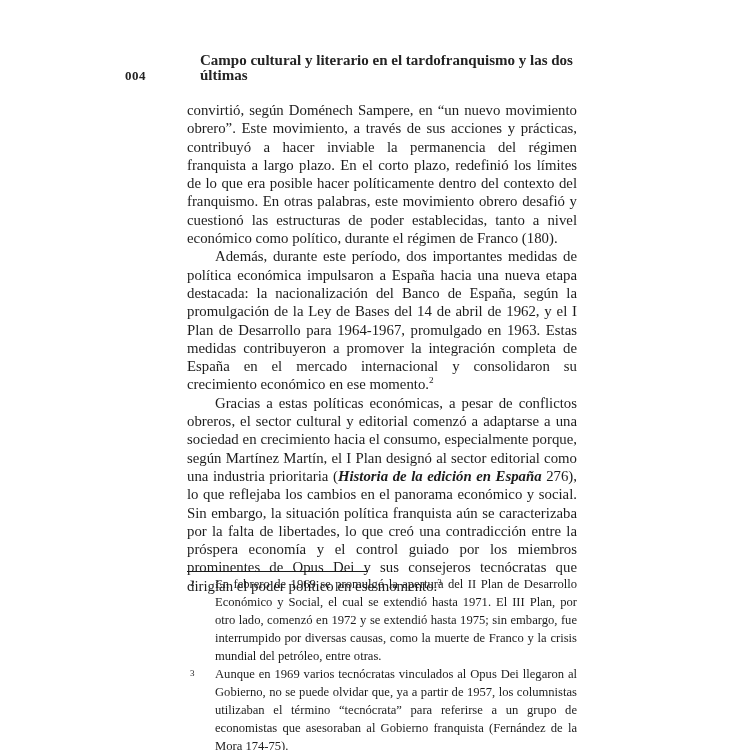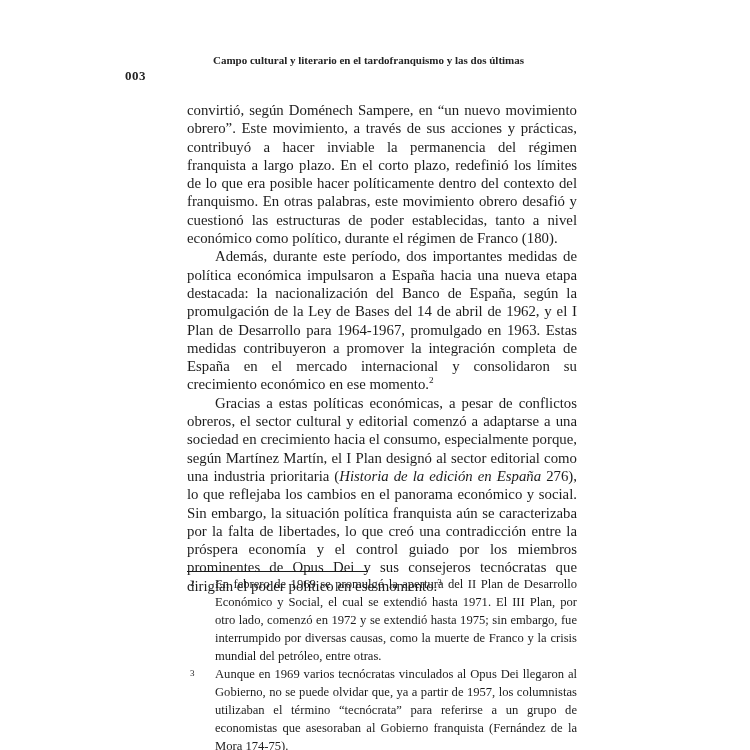--- a/index.html
+++ b/index.html
@@ -22,24 +22,24 @@
     position: absolute;
     left: 125px;
     top: 68px;
     font-size: 13px;
     letter-spacing: 0.5px;
     font-weight: 600;
     color: #242424;
   }
   .running-title {
     position: absolute;
-    left: 213px;
+    left: 200px;
     top: 53px;
     width: 390px;
-    font-size: 11px;
+    font-size: 15px;
     line-height: 14.5px;
     font-weight: 600;
     color: #242424;
   }
 
   
   .body-text {
     position: absolute;
     left: 187px;
     top: 101px;
@@ -57,20 +57,21 @@
   .body-text p.indented {
     text-indent: 28px;
   }
   .body-text sup, .fn-text sup {
     font-size: 62%;
     line-height: 0;
     vertical-align: super;
   }
   .run-italic {
     font-style: italic;
+    font-weight: bold;
   }
 
   
   .footnotes {
     position: absolute;
     left: 187px;
     top: 571px;
     width: 390px;
   }
   .fn-rule {
@@ -94,21 +95,21 @@
     top: -1px;
     font-size: 9px;
   }
 </style>
 </head>
 <body>
 
 <div class="page">
 
   <header>
-    <div class="pagenum">003</div>
+    <div class="pagenum">004</div>
     <div class="running-title">
       <div>Campo cultural y literario en el tardofranquismo y las dos últimas</div>
     </div>
   </header>
 
   <main class="body-text" id="body-container">
       <p class=""><span>convirtió, según Doménech Sampere, en “un nuevo movimiento obrero”. Este movimiento, a través de sus acciones y prácticas, contribuyó a hacer inviable la permanencia del régimen franquista a largo plazo. En el corto plazo, redefinió los límites de lo que era posible hacer políticamente dentro del contexto del franquismo. En otras palabras, este movimiento obrero desafió y cuestionó las estructuras de poder establecidas, tanto a nivel económico como político, durante el régimen de Franco (180).</span></p>
       <p class="indented"><span>Además, durante este período, dos importantes medidas de política económica impulsaron a España hacia una nueva etapa destacada: la nacionalización del Banco de España, según la promulgación de la Ley de Bases del 14 de abril de 1962, y el I Plan de Desarrollo para 1964-1967, promulgado en 1963. Estas medidas contribuyeron a promover la integración completa de España en el mercado internacional y consolidaron su crecimiento económico en ese momento.</span><sup>2</sup></p>
       <p class="indented"><span>Gracias a estas políticas económicas, a pesar de conflictos obreros, el sector cultural y editorial comenzó a adaptarse a una sociedad en crecimiento hacia el consumo, especialmente porque, según Martínez Martín, el I Plan designó al sector editorial como una industria prioritaria (</span><span class="run-italic">Historia de la edición en España</span><span> 276), lo que reflejaba los cambios en el panorama económico y social. Sin embargo, la situación política franquista aún se caracterizaba por la falta de libertades, lo que creó una contradicción entre la próspera economía y el control guiado por los miembros prominentes de Opus Dei y sus consejeros tecnócratas que dirigían el poder político en ese momento.</span><sup>3</sup></p>
     </main>

